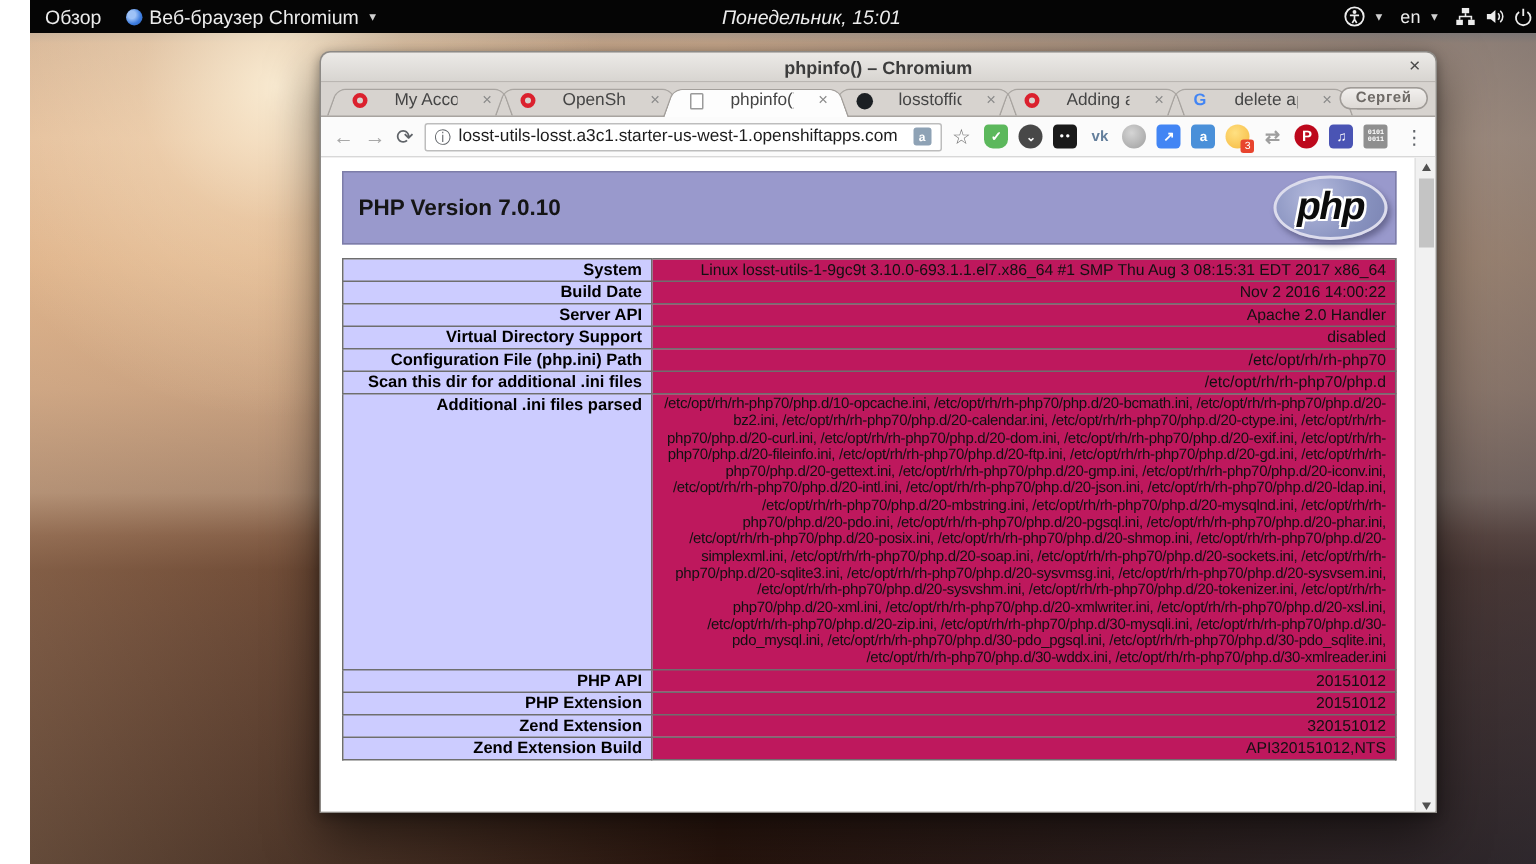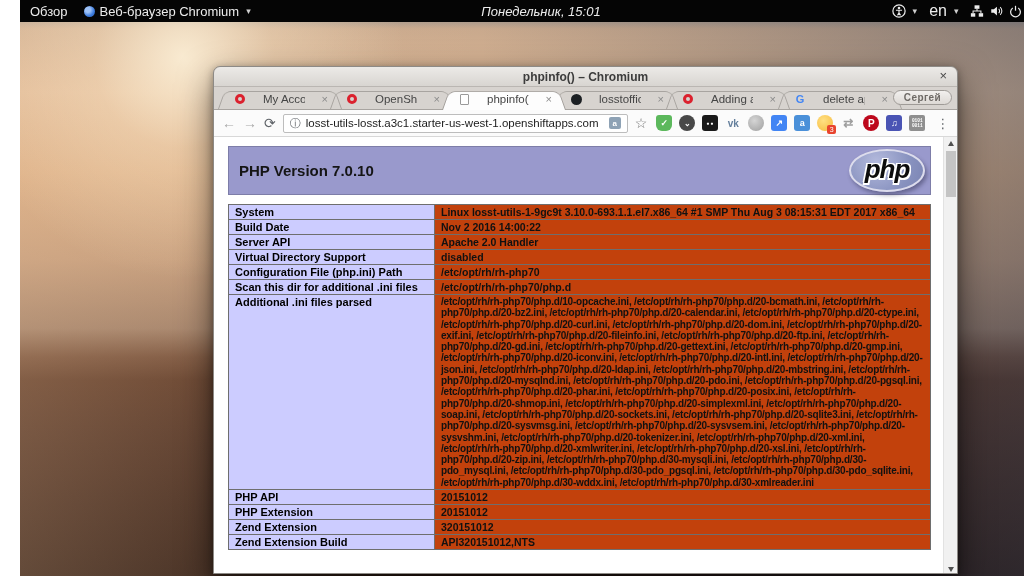--- a/index.html
+++ b/index.html
@@ -24,25 +24,25 @@
     display:flex; align-items:center; color:#ececec; font-size:13px; z-index:50;
   }
   .tb-left { display:flex; align-items:center; gap:16px; padding-left:10px; }
   .tb-item { display:flex; align-items:center; gap:5px; cursor:default; }
   .chromium-dot { width:11px; height:11px; border-radius:50%;
      background:radial-gradient(circle at 35% 35%, #9ec2f7 0 25%, #3d7de0 60%, #2b5cab 100%); }
   .caret { font-size:9px; color:#cfcfcf; margin-left:2px; }
   .tb-clock { position:absolute; left:18px; right:0; text-align:center; font-size:13px;font-style:italic; }
   .tb-right { position:absolute; right:10px; top:0; height:22px; display:flex; align-items:center; gap:12px; }
   .tb-right svg { display:block; }
-  .tb-lang { font-size:16px; }
+  .tb-lang { font-size:12px; }
 
   
   .window {
-    position:absolute; left:193px; top:66px; width:745px; height:508px;
+    position:absolute; left:193px; top:34px; width:745px; height:508px;
     border-radius:7px 7px 0 0; box-shadow:0 14px 34px rgba(0,0,0,0.55), 0 2px 8px rgba(0,0,0,0.35);
     background:#d7d3cf; z-index:40; overflow:hidden; border:1px solid #8d8a86;
   }
   .titlebar {
     height:20px; background:linear-gradient(#eceae7, #d8d5d1); border-bottom:1px solid #bab6b2;
     position:relative; display:flex; align-items:center; justify-content:center;
     font-size:12px; font-weight:bold; color:#3c3c3c; border-radius:7px 7px 0 0;
   }
   .win-close { position:absolute; right:10px; top:1px; font-size:13px; font-weight:normal; color:#4a4a4a; cursor:default; }
 
@@ -110,42 +110,42 @@
   .ext-bulb { background:radial-gradient(circle at 40% 35%, #ffe082, #f6b93d); border-radius:50%; }
   .ext-badge { position:absolute; right:-3px; bottom:-3px; background:#e8442e; color:#fff; font-size:7px;
     width:9px; height:9px; border-radius:2px; display:flex; align-items:center; justify-content:center; font-weight:normal; }
   .ext-grey { background:transparent; color:#9e9e9e; font-size:12px; }
   .ext-pin { background:#bd081c; border-radius:50%; font-size:10px; }
   .ext-music { background:#4a54b4; }
   .ext-binary { background:#8f8f8f; border-radius:2px; font-size:4.5px; line-height:5px; text-align:center; font-family:"Liberation Mono", monospace; }
   .menu-ico { font-size:13px; color:#5f6368; margin-left:4px; }
 
   
-  .content { position:relative; height:438px; background:#fff; overflow:hidden; }
+  .content { position:relative; height:438px; background:#fff; overflow:hidden;text-align:right; }
   .page { margin:0 14px 0 14px; width:703px; color:#000; }
   .php-header {
     position:relative; margin-top:9px; height:49px; background:#9999cc;
     border:1px solid #7d7da8; display:flex; align-items:center; padding-left:10px;
   }
   .php-header-title { font-size:15px; font-weight:bold; color:#151515; }
   .php-logo {
     position:absolute; right:5px; top:2px; width:76px; height:43px; border-radius:50%;
     background:radial-gradient(circle at 35% 30%, #b4badd, #8892bf 62%, #7b84b3);
     border:2px solid #dcdcEC; box-shadow:2px 3px 4px rgba(40,40,70,0.45);
     display:flex; align-items:center; justify-content:center;
   }
   .php-logo-text {
     font-style:italic; font-weight:bold; font-size:26px; color:#0c0c0c; letter-spacing:-1px;
     text-shadow:1.5px 1.5px 0 #fff, -1.5px -1.5px 0 #fff, 1.5px -1.5px 0 #fff, -1.5px 1.5px 0 #fff;
     transform:translateY(-1px);
   }
   table.info { width:100%; border-collapse:collapse; margin-top:9px; border:1px solid #6e6e6e; }
   table.info td { border:1px solid #6e6e6e; padding:1px 6px; vertical-align:top; }
   td.cl { width:206px; background:#ccccff; font-weight:bold; font-size:11px; color:#000; }
-  td.cv { background:#c2410c; font-size:10.5px; color:#111;font-weight:bold; }
+  td.cv { background:#be185d; font-size:10.5px; color:#111; }
   td.cv.big { font-size:10px; letter-spacing:-0.2px; line-height:1.13; overflow-wrap:break-word; word-break:break-word; }
 
   
   .scrollbar { position:absolute; right:0; top:0; bottom:0; width:14px; background:#f1f1f1; border-left:1px solid #e2e2e2; }
   .sb-arrow { position:absolute; left:0; width:13px; height:12px; display:flex; align-items:center; justify-content:center; }
   .sb-up { top:0; } .sb-down { bottom:0; }
   .tri-up { width:0; height:0; border-left:3.5px solid transparent; border-right:3.5px solid transparent; border-bottom:5px solid #505050; }
   .tri-down { width:0; height:0; border-left:3.5px solid transparent; border-right:3.5px solid transparent; border-top:5px solid #505050; }
   .sb-thumb { position:absolute; left:1.5px; top:14px; width:10px; height:46px; background:#c4c4c4; }
 </style>

